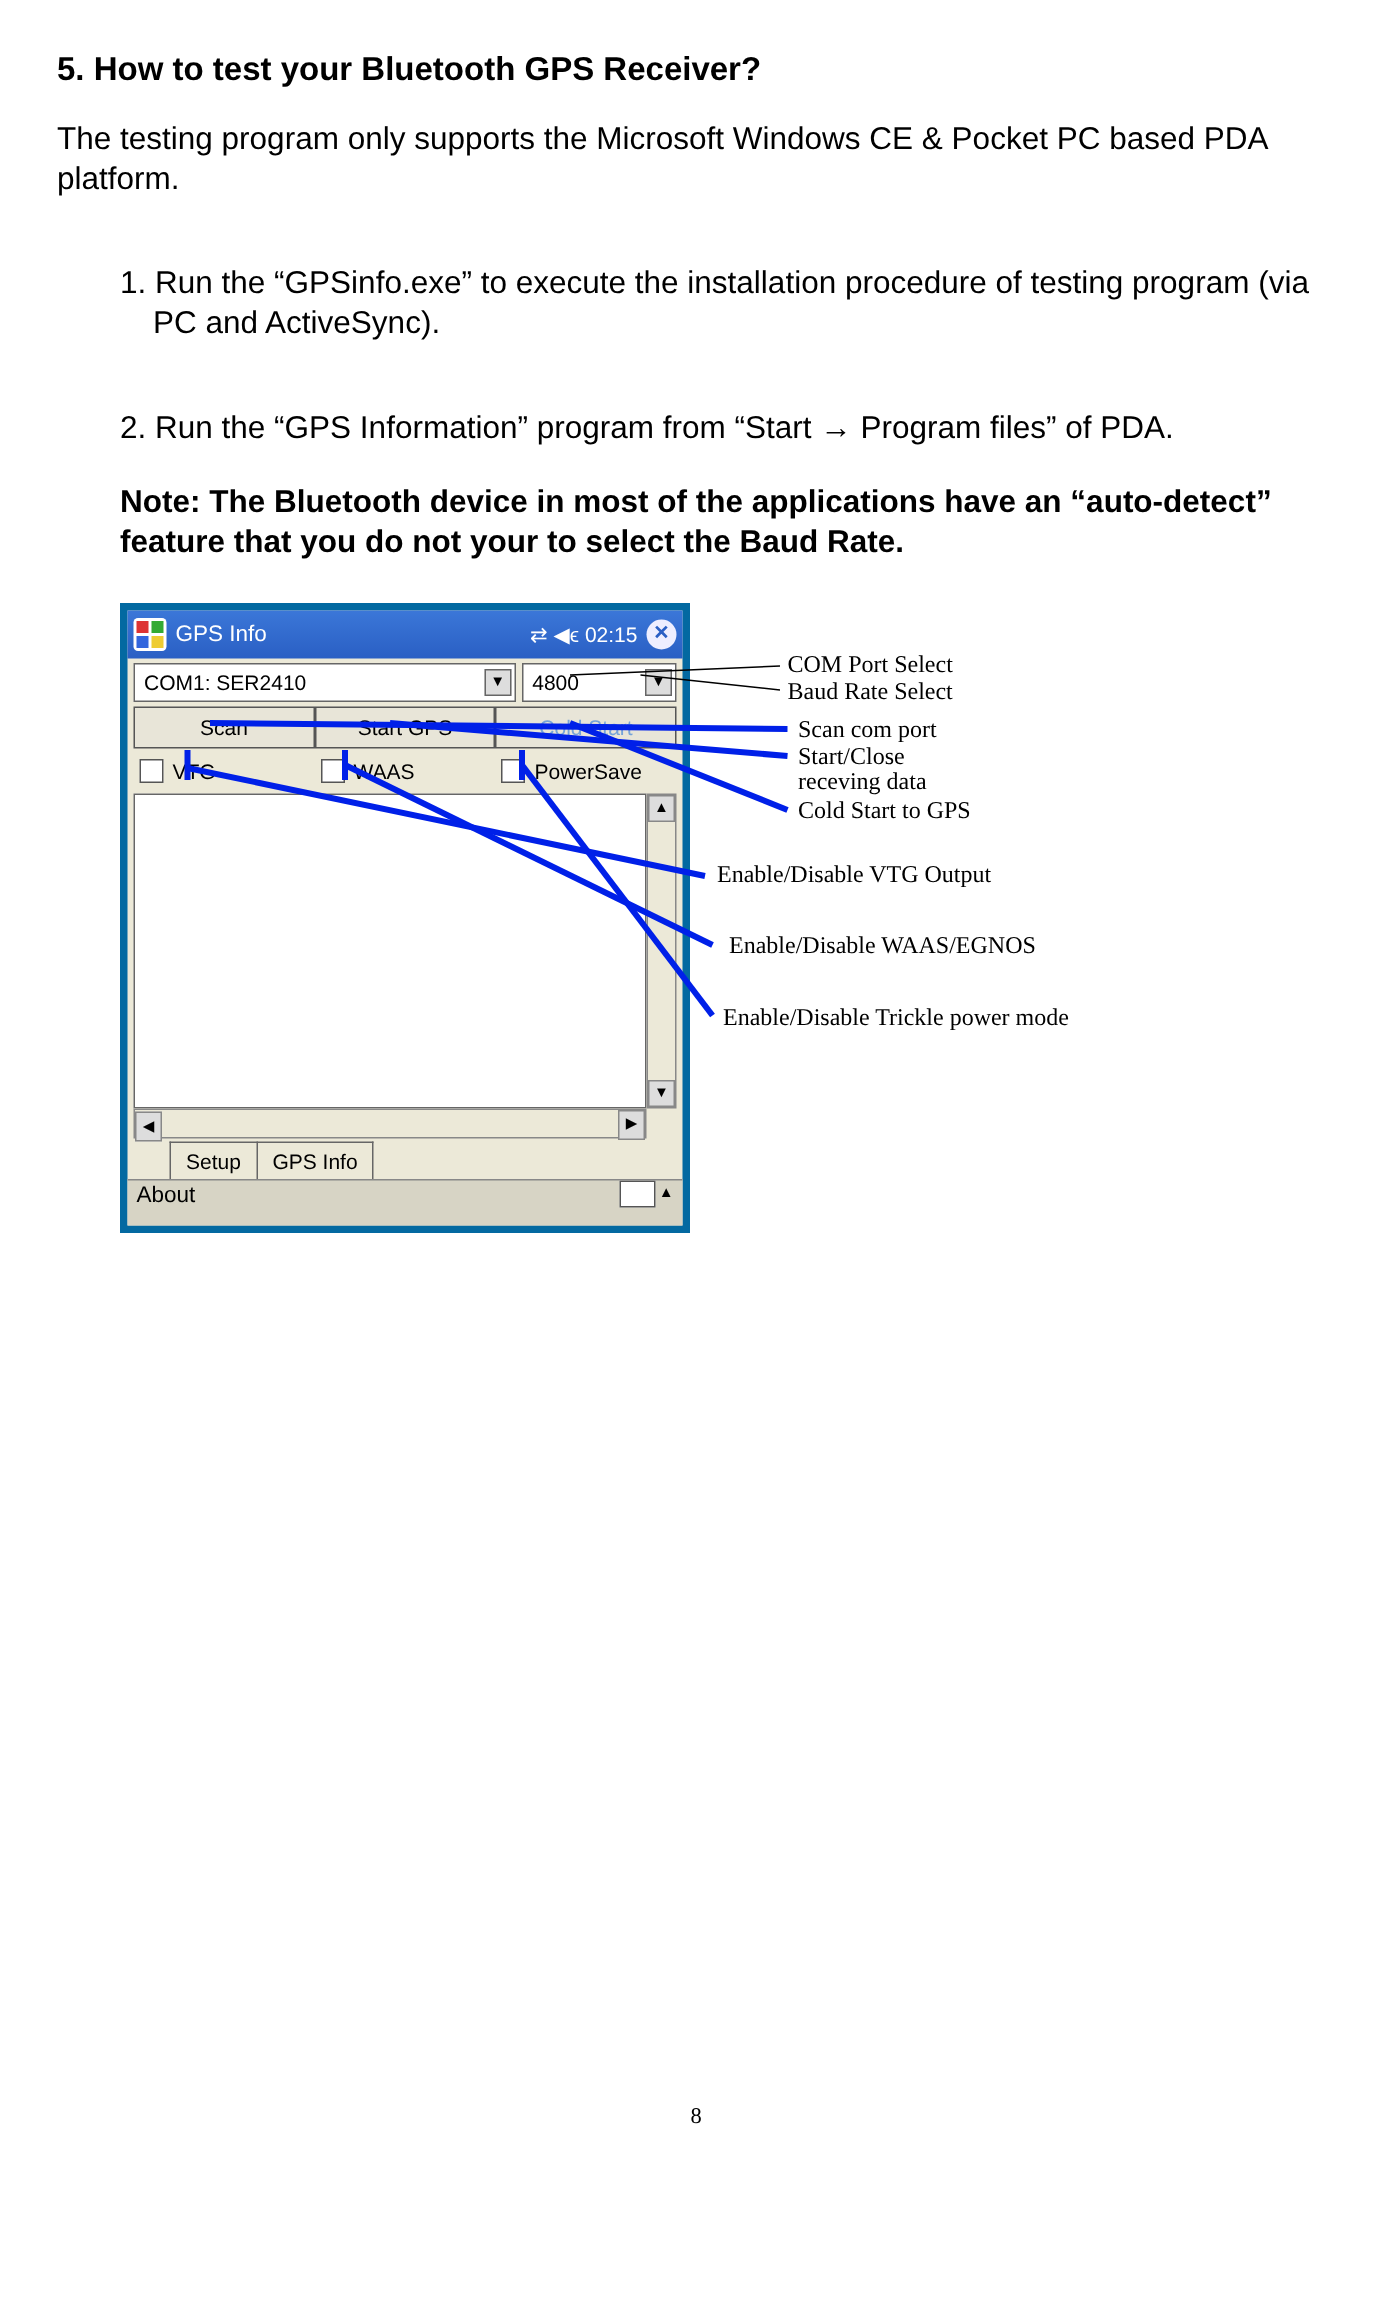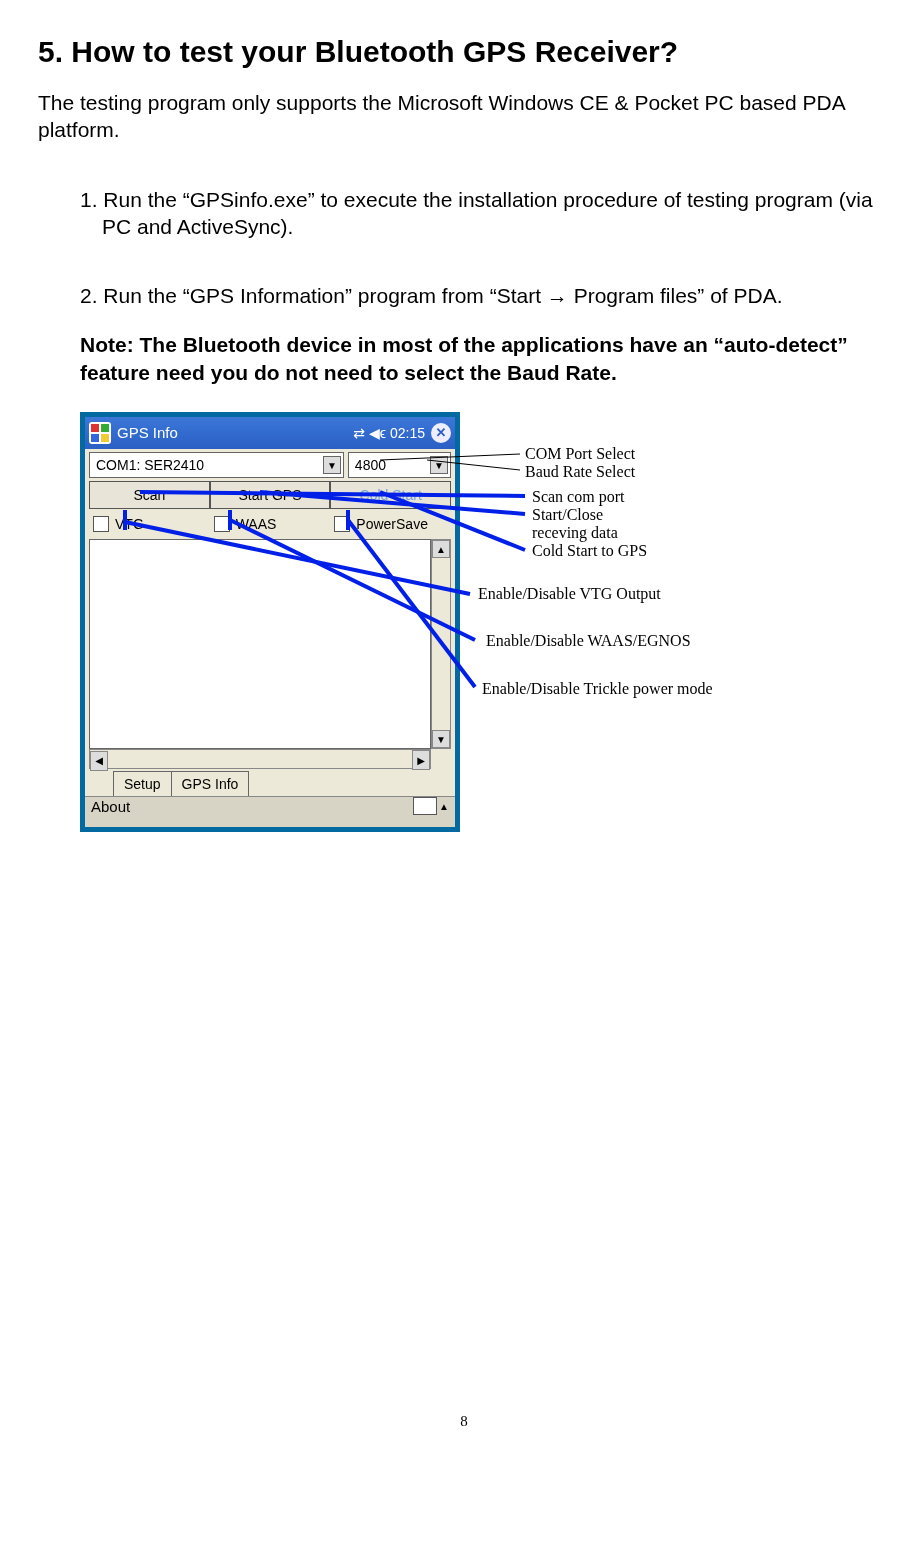--- a/index.html
+++ b/index.html
@@ -5,21 +5,21 @@
     body {
       font-family: Arial, Helvetica, sans-serif;
       margin: 0;
       padding: 32px 32px 32px 38px;
       width: 922px;
       box-sizing: border-box;
       font-size: 21px;
       line-height: 1.3;
     }
     h2.section-heading {
-      font-size: 30px;
+      font-size: 22px;
       font-weight: bold;
       margin: 0 0 18px 0;
     }
     .intro {
       margin: 0 0 22px 0;
     }
     .indented {
       margin-left: 42px;
     }
     .step {
@@ -191,21 +191,21 @@
 
 <h2 class="section-heading">5.  How to test your Bluetooth GPS Receiver?</h2>
 
 <p class="intro">The testing program only supports the Microsoft Windows CE &amp; Pocket PC based PDA platform.</p>
 
 <div class="indented">
   <p class="step" style="padding-left:22px; text-indent:-22px;">1. Run the “GPSinfo.exe” to execute the installation procedure of testing program (via PC and ActiveSync).</p>
   <p class="step" style="padding-left:22px; text-indent:-22px;">2. Run the “GPS Information” program from “Start → Program files” of PDA.</p>
 
 
-  <p class="note">Note: The Bluetooth device in most of the applications have an “auto-detect” feature need you do not need to select the Baud Rate.</p>
+  <p class="note">Note: The Bluetooth device in most of the applications have an “auto-detect” feature that you do not your to select the Baud Rate.</p>
 </div>
 
 <div class="figure-wrap">
   <div class="pda-wrap">
 
     <div class="pda">
       <div class="titlebar">
         <span class="winflag"></span>
         <span>GPS Info</span>
         <span class="flex-spacer"></span>

